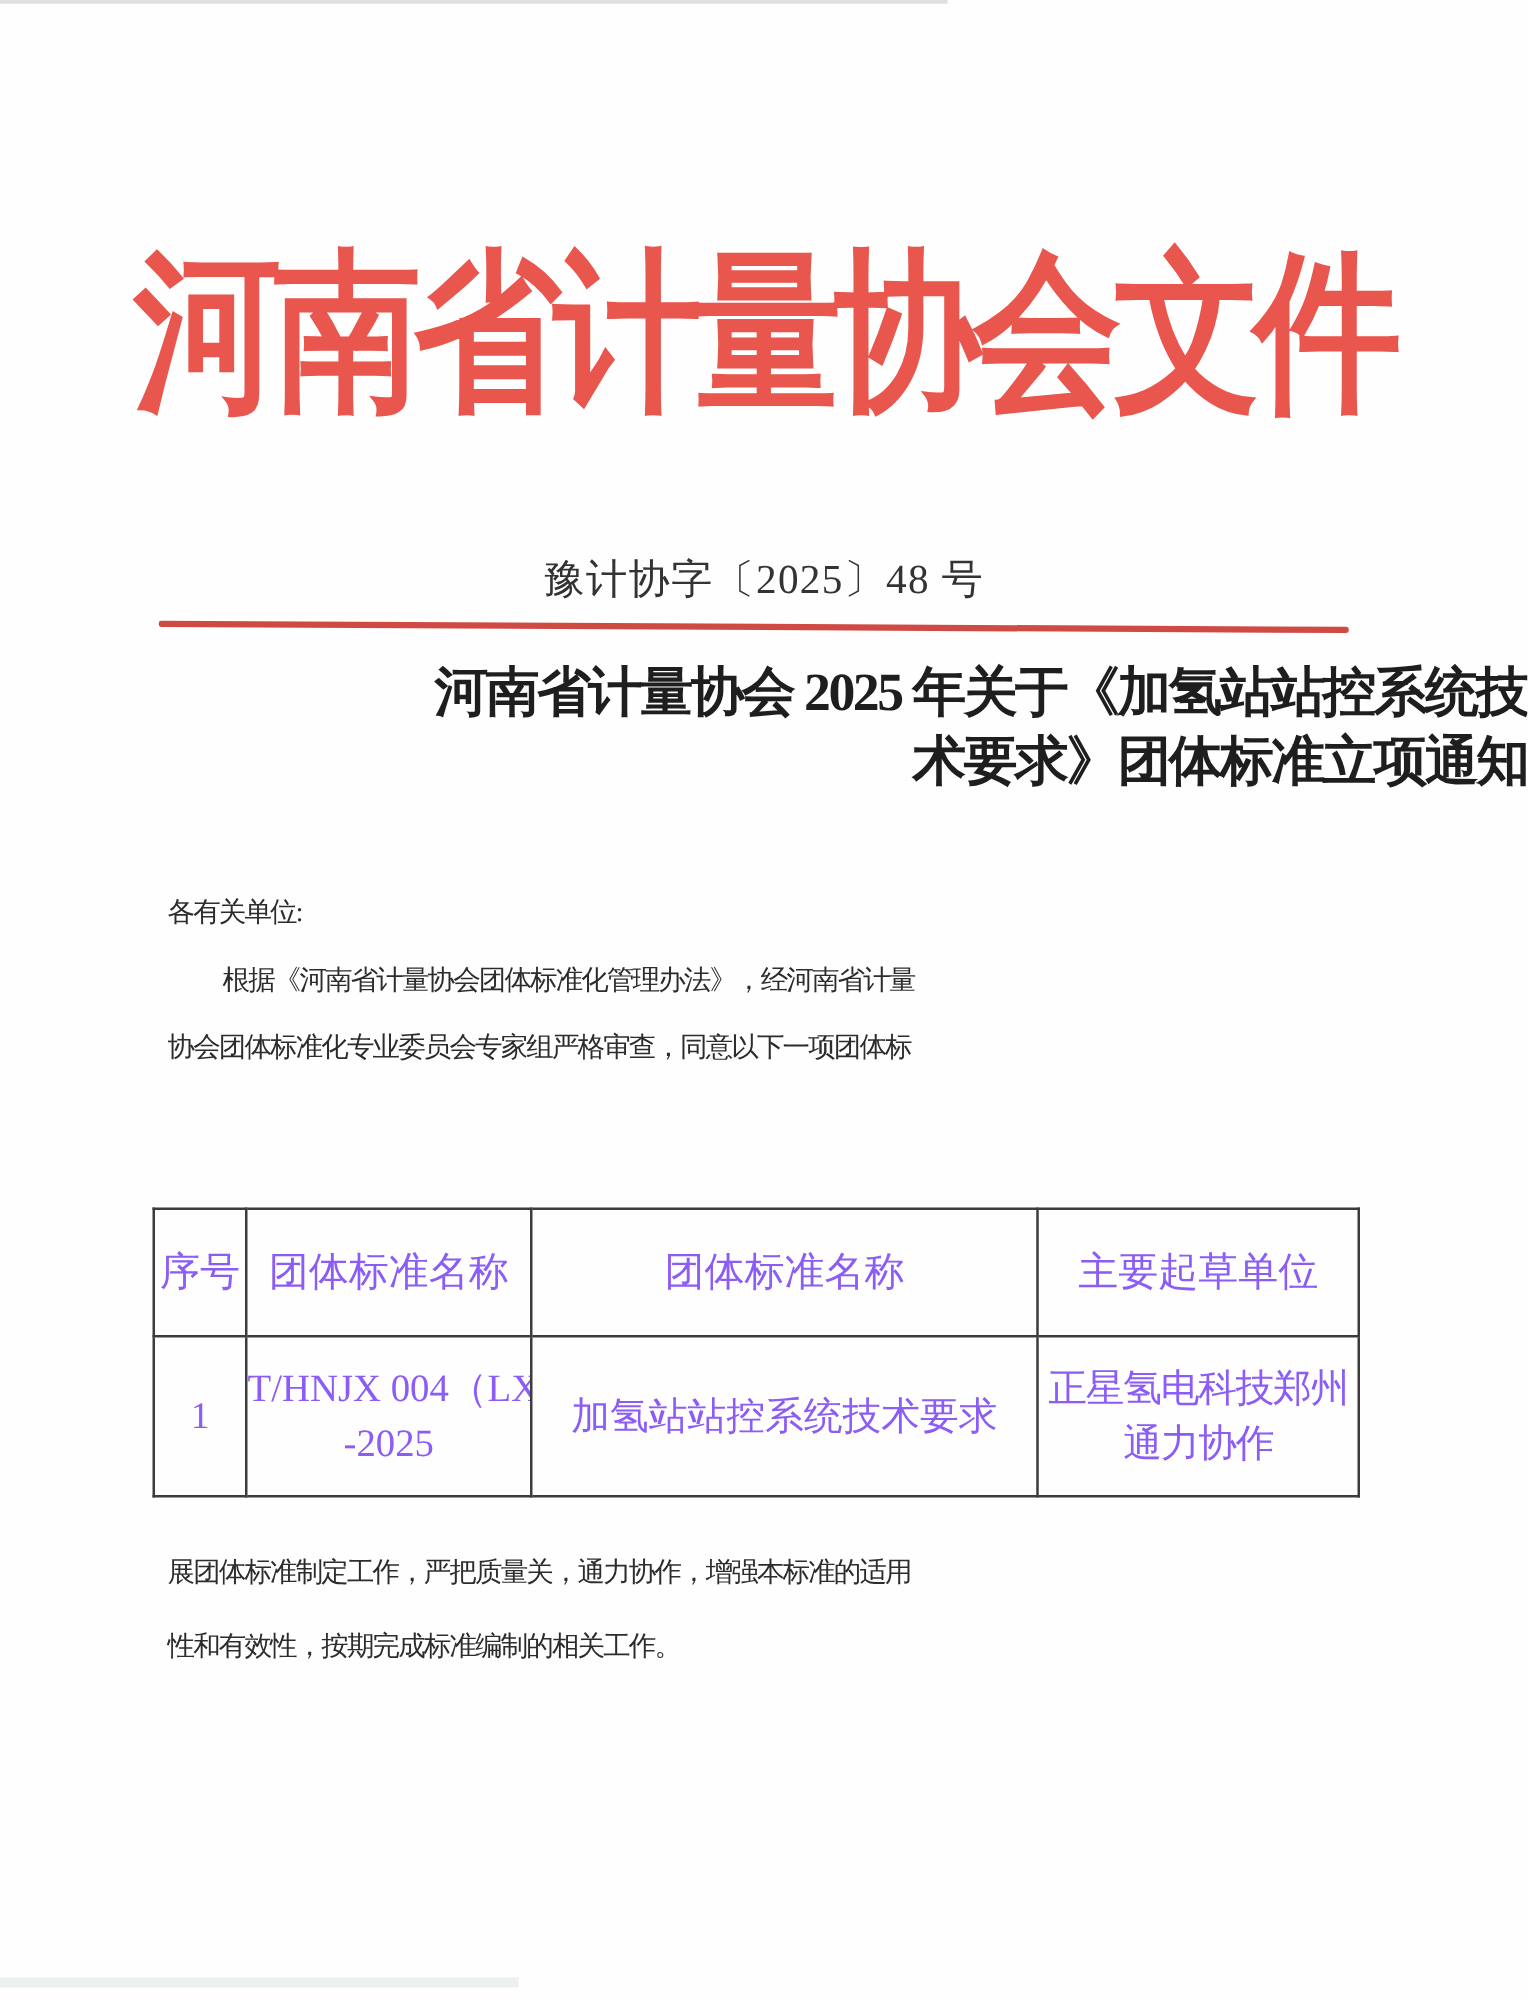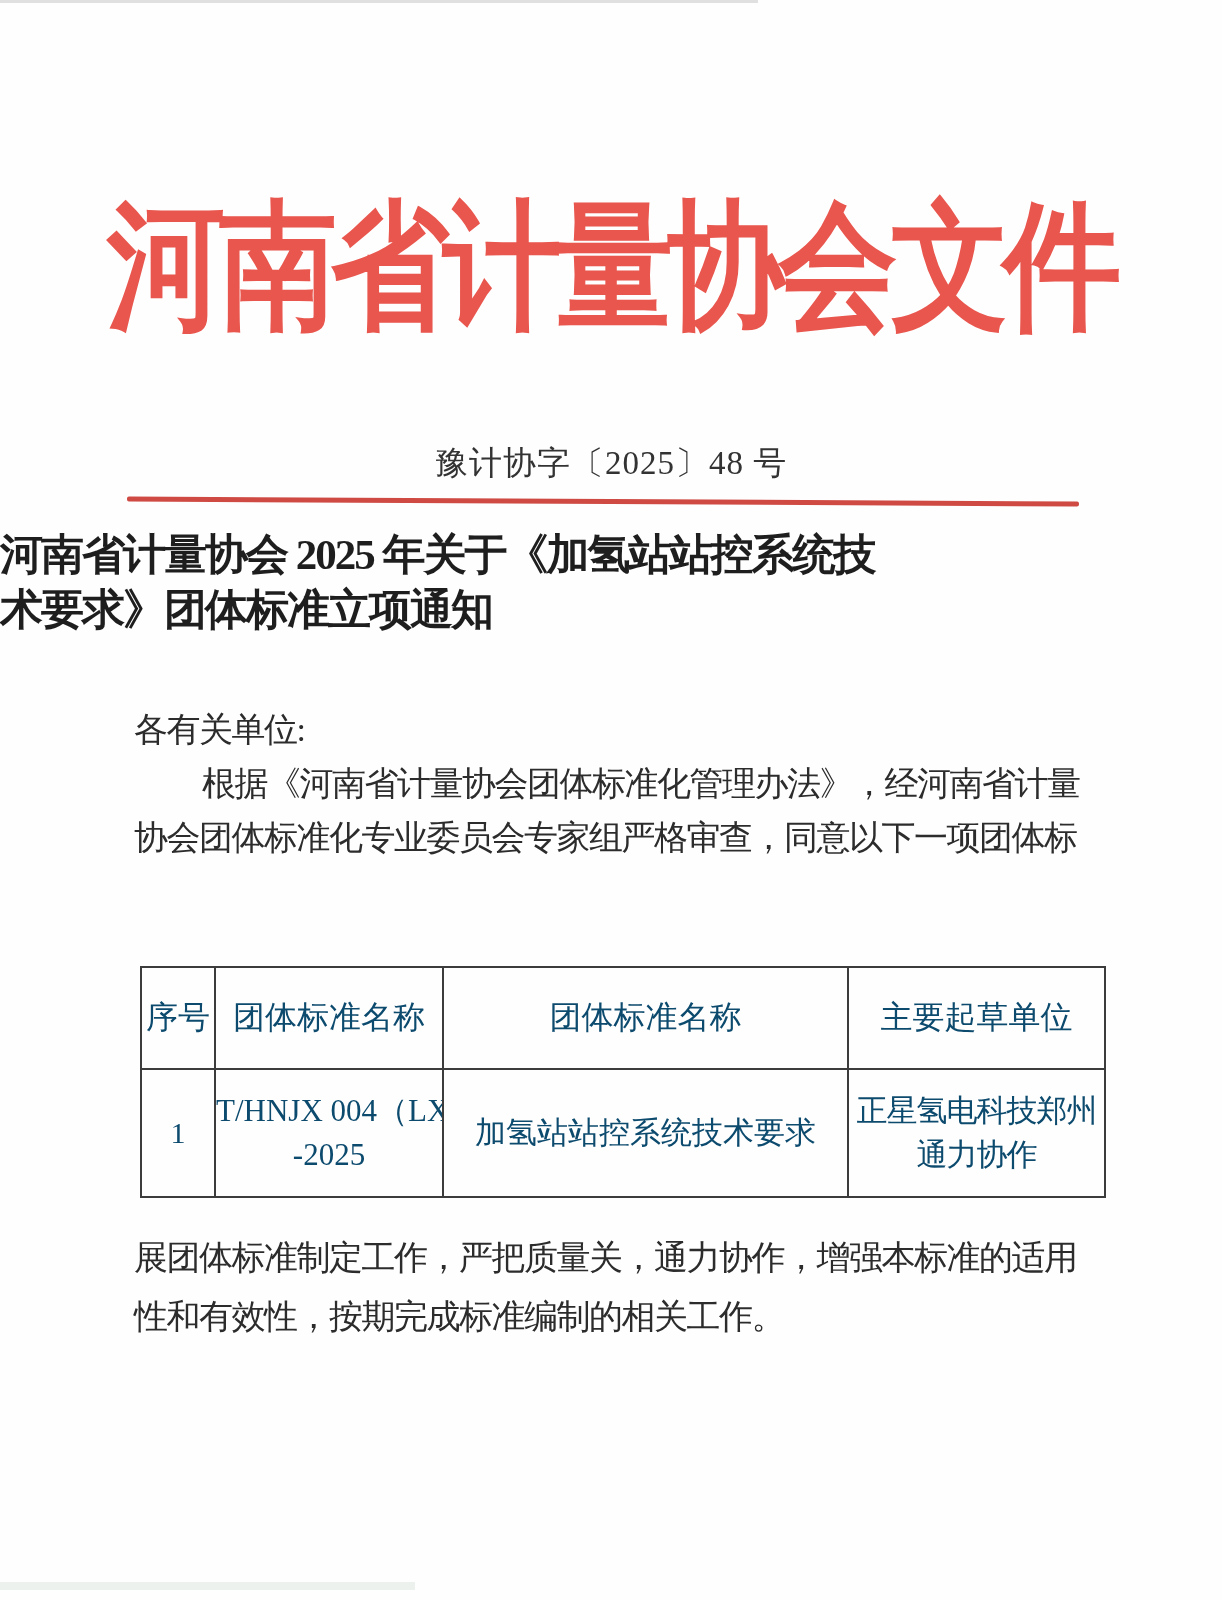--- a/index.html
+++ b/index.html
@@ -70,50 +70,50 @@
     background: var(--rule-red, #cf4a43);
     transform: rotate(0.3deg);
     border-radius: 2px;
   }
 
   .notice-title {
     position: absolute;
     top: 527px;
     left: 0;
     width: 100%;
-    text-align: left;
+    text-align: right;
     font-size: 43px;
     font-weight: bold;
     letter-spacing: -2px;
     line-height: 55px;
     color: #1e1e1e;
   }
 
   .body-block {
     position: absolute;
     left: 134px;
     width: 950px;
-    font-size: 34px;
+    font-size: 22px;
     letter-spacing: -1.5px;
     color: #2c2c2c;
   }
   .para1 { top: 703px;  line-height: 54px; }
   .para2 { top: 1228px; line-height: 59px; }
   .line { white-space: nowrap; }
   .indent { text-indent: 2em; }
 
   .doc-table {
     position: absolute;
     top: 966px;
-    left: 140px;
+    left: 122px;
     width: 956px;
     border-collapse: collapse;
     table-layout: fixed;
     font-size: 32px;
-    color: #0c4a6e;
+    color: #8b5cf6;
   }
   .doc-table td {
     border: 2px solid #3c3c3c;
     text-align: center;
     vertical-align: middle;
     padding: 0;
     overflow: hidden;
   }
   .doc-table .hrow td { height: 100px; }
   .doc-table .drow td { height: 126px; }

